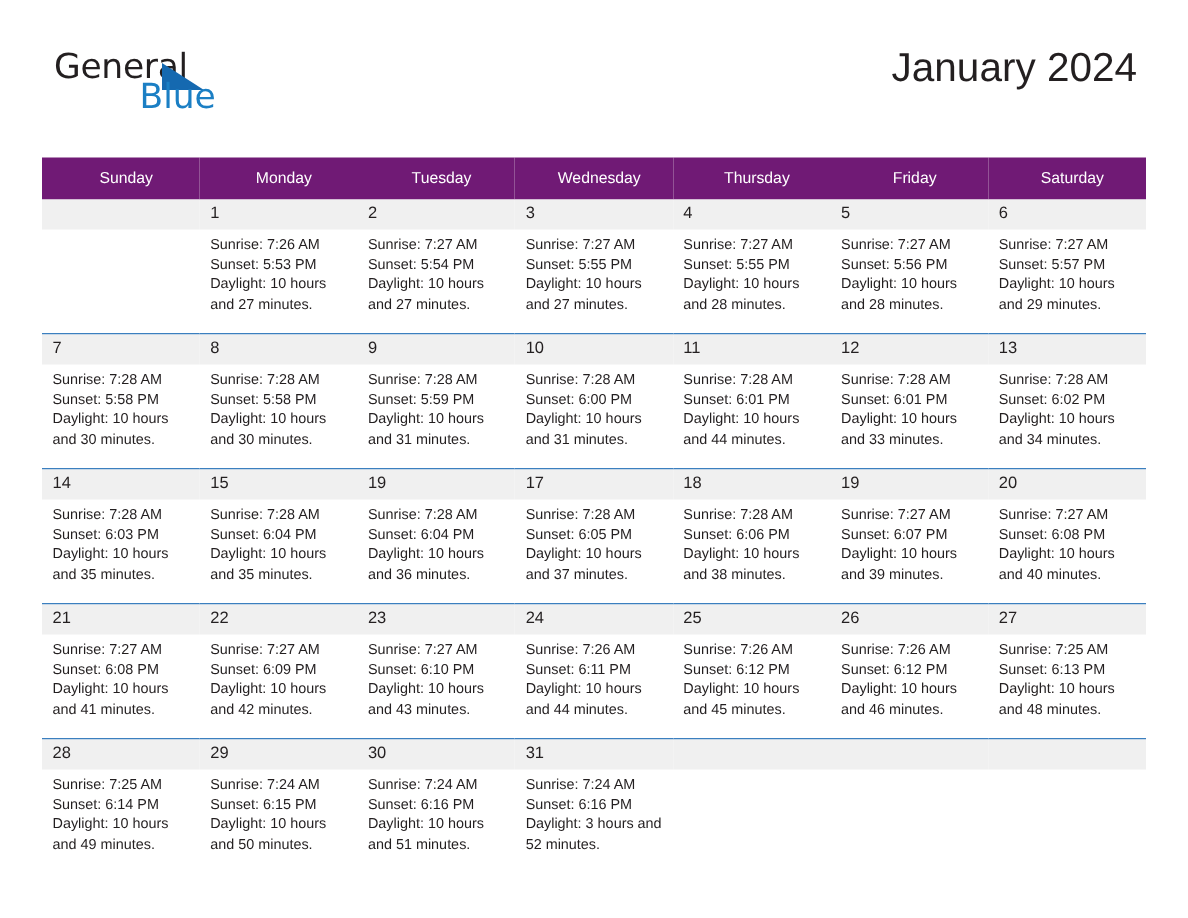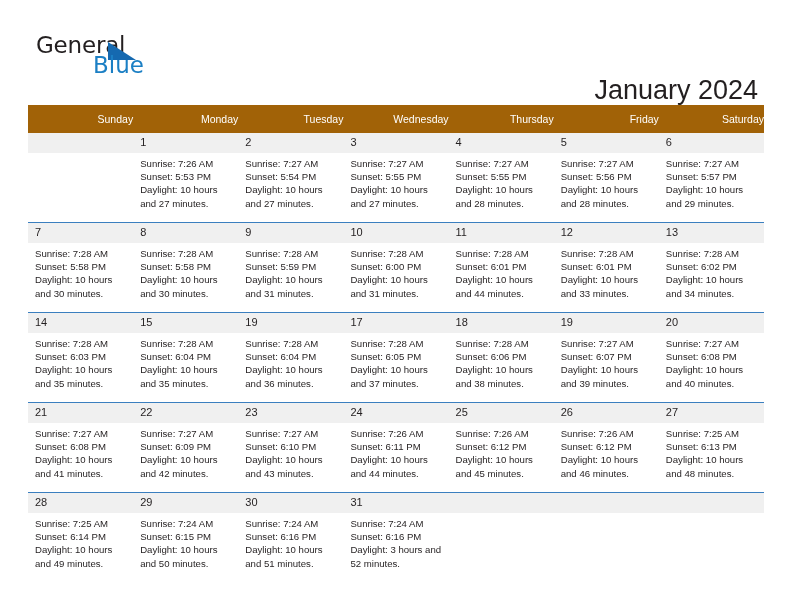--- a/index.html
+++ b/index.html
@@ -69,46 +69,45 @@
     right: 6px;
     top: 0;
     text-align: right;
   }
   .cal-title {
     font-size: 27px;
     font-weight: 400;
     color: #231f20;
     line-height: 34px;
     white-space: nowrap;
-    margin-top: 45px;
   }
   .cal-subtitle {
     font-size: 13.5px;
     font-weight: 400;
     color: #231f20;
     line-height: 20px;
     margin-top: 4px;
     white-space: nowrap;
   }
 
   
   .calendar {
     position: absolute;
     left: 28px;
     top: 105px;
     width: 736px;
     border-collapse: collapse;
     table-layout: fixed;
   }
   .calendar th {
-    background: #a16207;
+    background: #701a75;
     color: #ffffff;
     font-size: 10.5px;
     font-weight: 400;
-    text-align: right;
+    text-align: center;
     padding: 5px 0 5px 7px;
     height: 18px;
     border: none;
   }
   .calendar td {
     vertical-align: top;
     padding: 0;
     border: none;
     width: 105.14px;
   }

